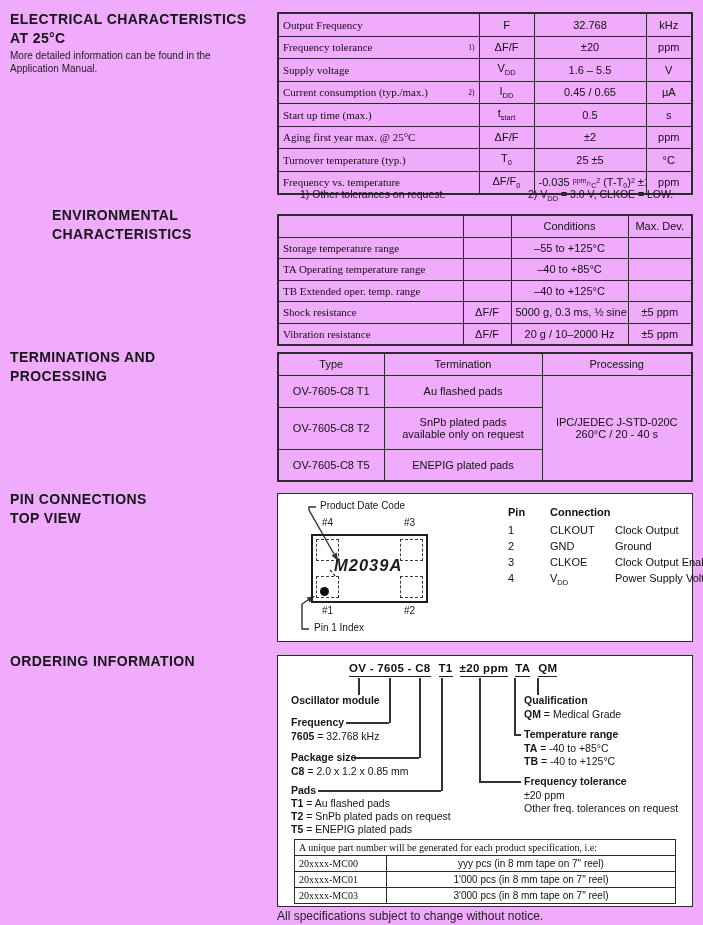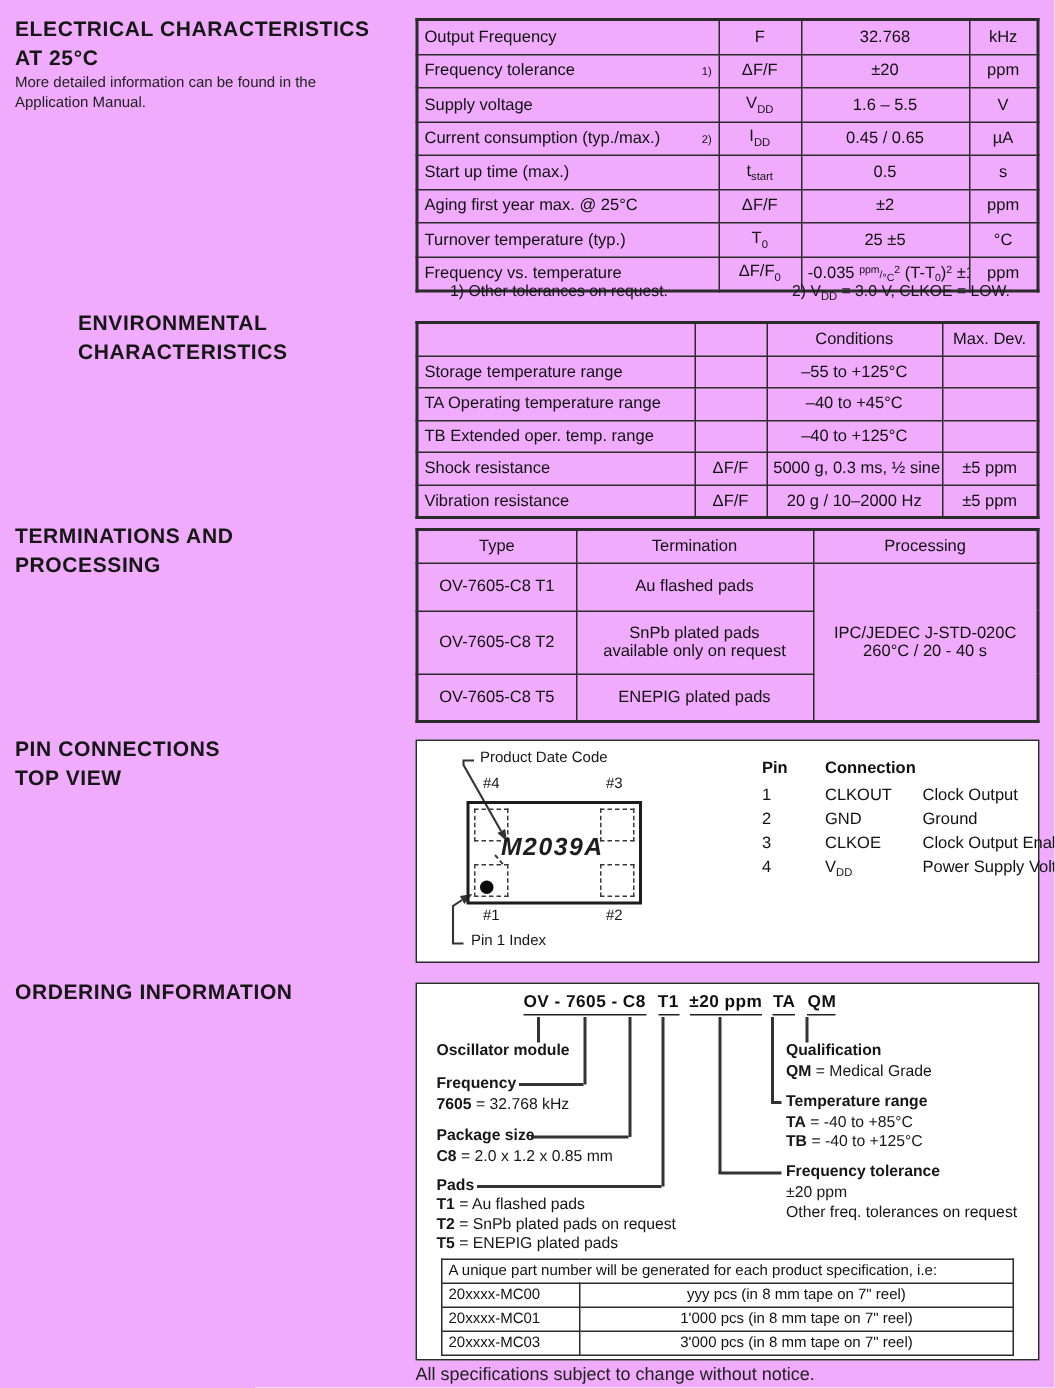--- a/index.html
+++ b/index.html
@@ -8,21 +8,21 @@
   
   .lh{position:absolute;left:10px;width:260px;font-weight:bold;font-size:14px;
       letter-spacing:.4px;line-height:19px;color:#161616;}
   .note{font-weight:normal;font-size:10px;letter-spacing:0;line-height:13px;margin-top:1px;color:#222;}
   
   table{border-collapse:collapse;table-layout:fixed;}
   .tbl{position:absolute;left:277px;border:2px solid #2b2b2b;}
   .tbl td,.tbl th{border:1px solid #2b2b2b;font-size:11px;font-weight:normal;
       padding:0 4px;color:#111;overflow:hidden;white-space:nowrap;}
   .c{text-align:center;}
-  .l{text-align:left;}
+  .l{text-align:left;font-family:Liberation Serif, serif;}
   .bold{font-weight:bold;}
   .sb{font-size:7.5px;vertical-align:-3px;}
   .fn{float:right;font-size:7.5px;margin-top:2px;}
   .t-elec td{height:21.5px;}
   .t-env td,.t-env th{height:20.5px;}
   .fvt{font-size:9px;}
   .fvt .tiny{font-size:7px;}
   .fvt .tsp{font-size:7px;vertical-align:3px;}
   .fvt .tsb{font-size:7px;vertical-align:-2px;}
   .footnotes{position:absolute;font-size:10.5px;color:#161616;margin-left:20px;}
@@ -158,21 +158,21 @@
     </tr>
     <tr>
       <td class="l">Storage temperature range</td>
       <td class="c"></td>
       <td class="c">–55 to +125°C</td>
       <td class="c"></td>
     </tr>
     <tr>
       <td class="l">TA Operating temperature range</td>
       <td class="c"></td>
-      <td class="c">–40 to +45°C</td>
+      <td class="c">–40 to +85°C</td>
       <td class="c"></td>
     </tr>
     <tr>
       <td class="l">TB Extended oper. temp. range</td>
       <td class="c"></td>
       <td class="c">–40 to +125°C</td>
       <td class="c"></td>
     </tr>
     <tr>
       <td class="l">Shock resistance</td>

